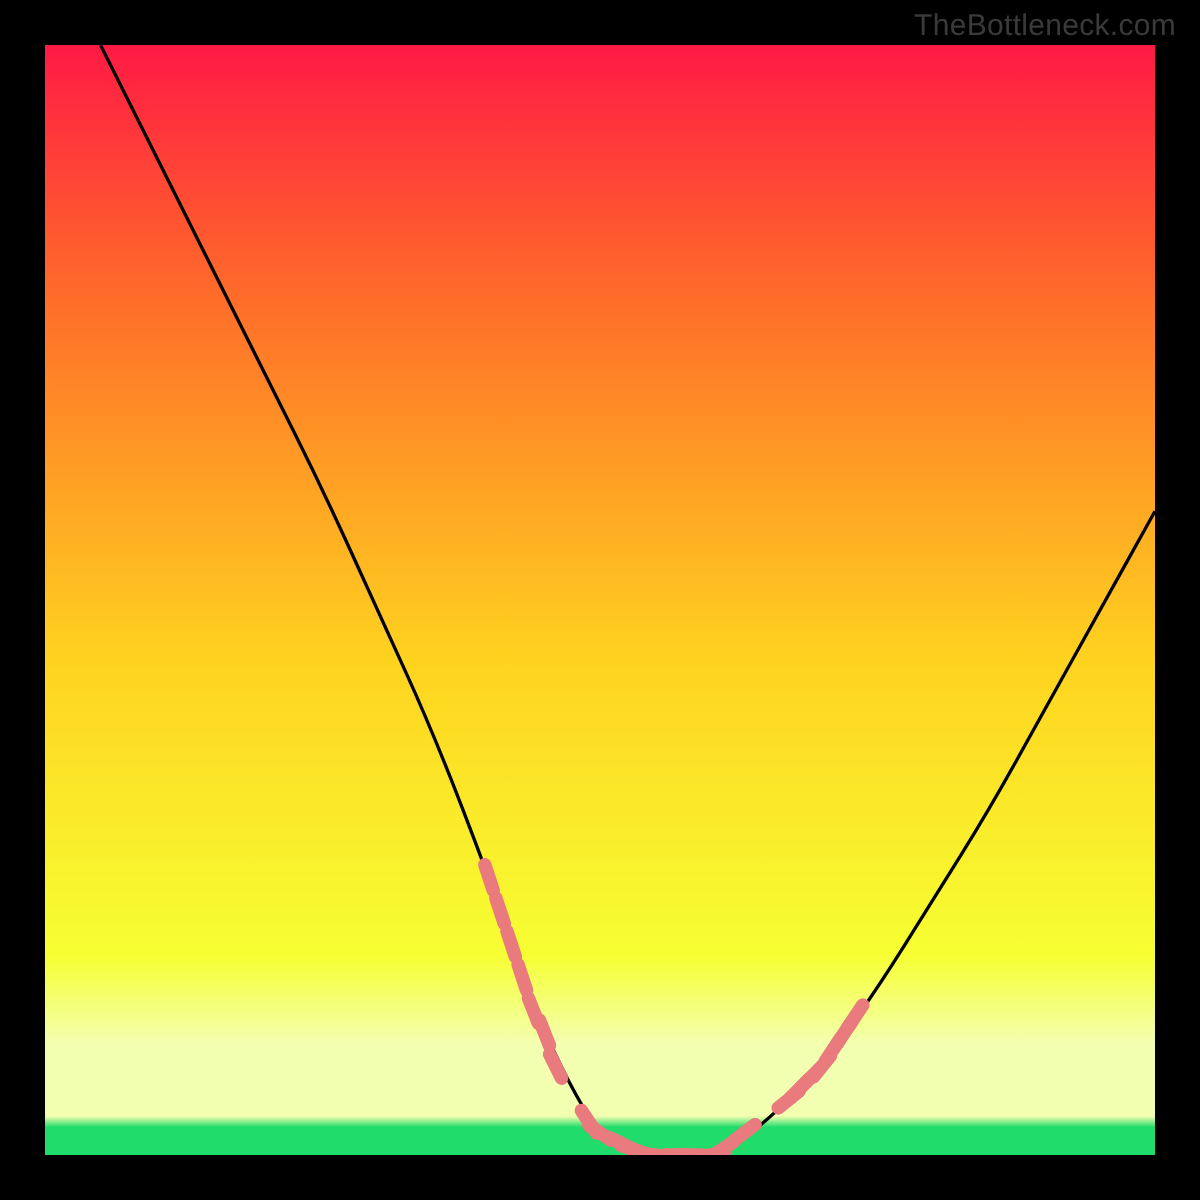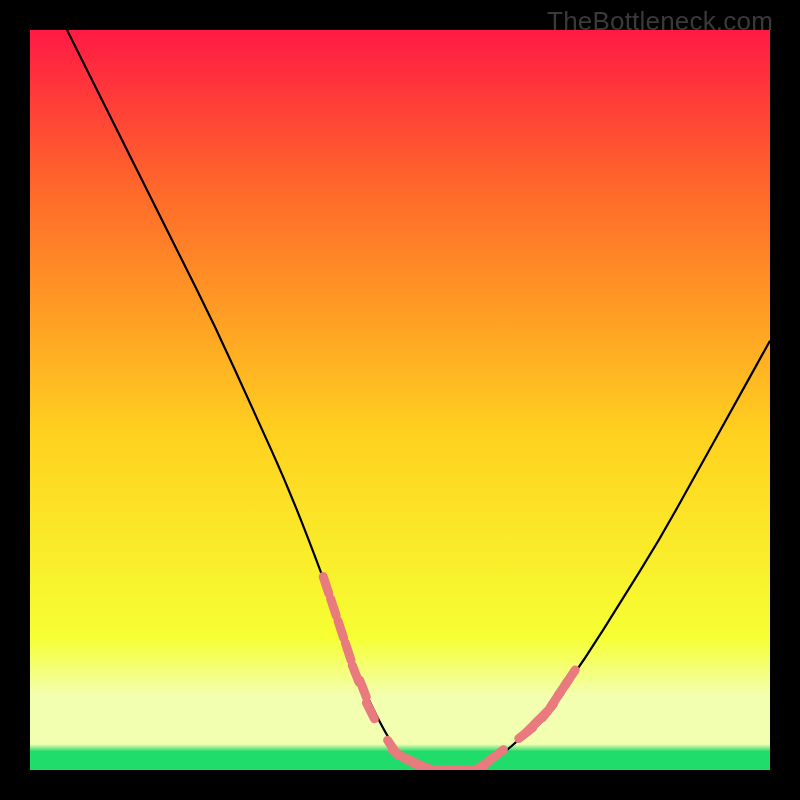--- a/index.html
+++ b/index.html
@@ -15,23 +15,23 @@
     position: absolute;
     left: 0;
     top: 0;
     width: 800px;
     height: 800px;
     background: #000;
   }
   .watermark {
     position: absolute;
     top: 6px;
-    right: 27px;
+    right: 16px;
     color: #3a3a3a;
-    font-size: 26px;
+    font-size: 20px;
     font-weight: 500;
     letter-spacing: 0.2px;
     user-select: none;
   }
   .plot {
     position: absolute;
     left: 30px;
     top: 30px;
     width: 740px;
     height: 740px;

